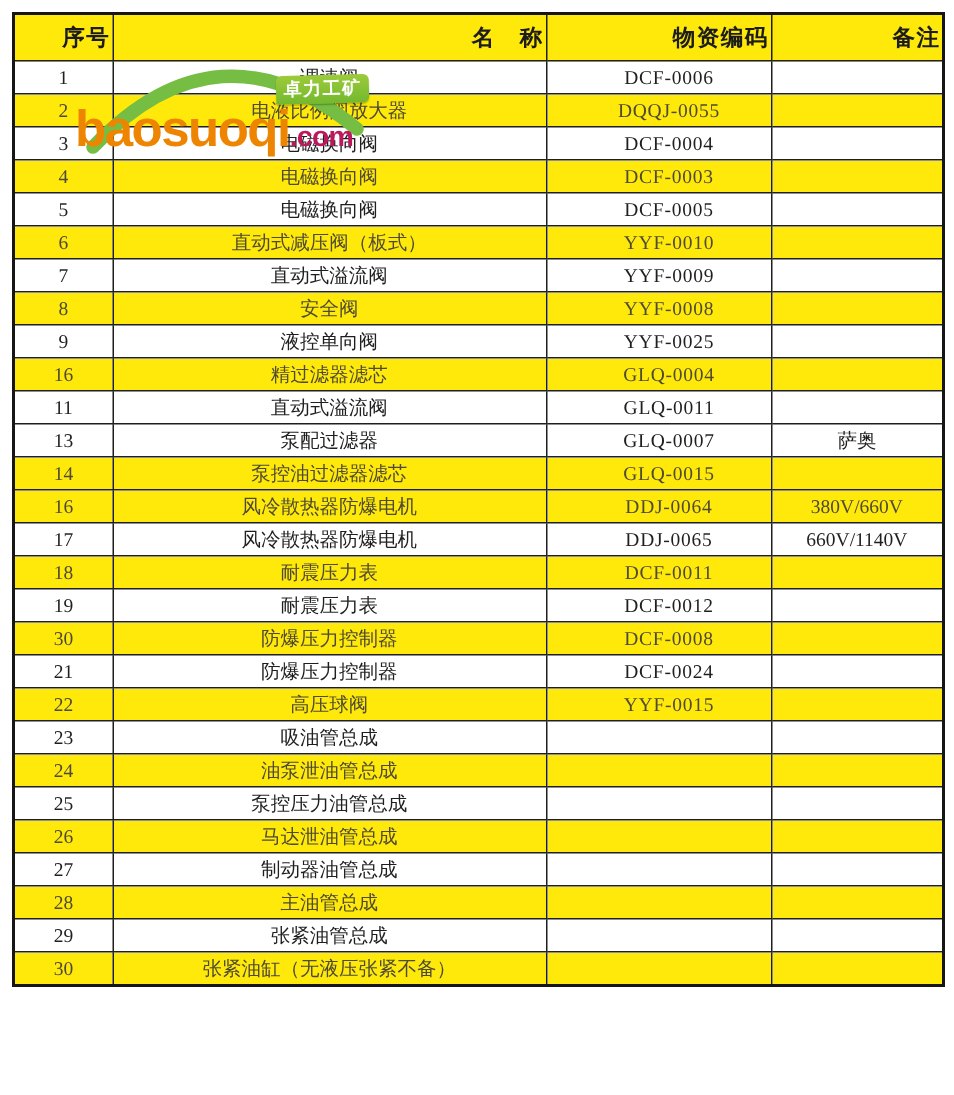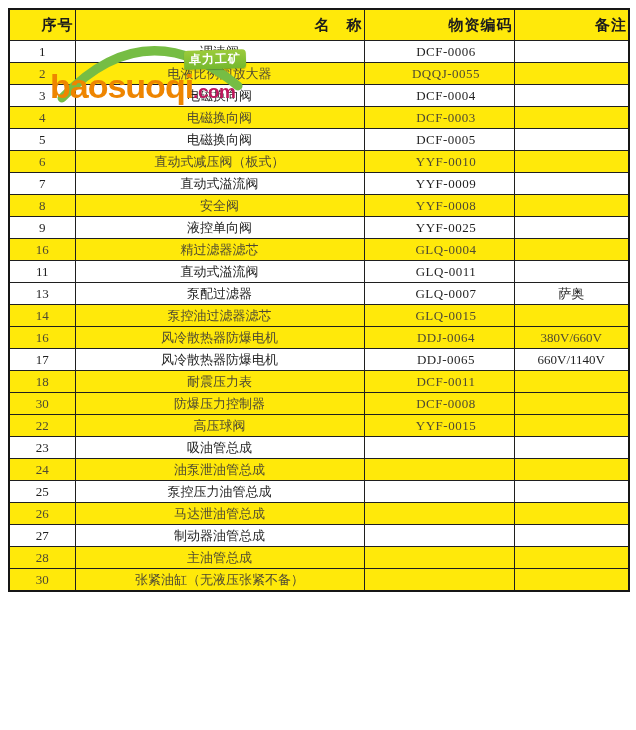--- a/index.html
+++ b/index.html
@@ -201,26 +201,38 @@
           <td class="cell-name">风冷散热器防爆电机</td>
           <td class="cell-code">DDJ-0065</td>
           <td class="cell-remark">660V/1140V</td>
         </tr>
         <tr class="yellow">
           <td class="cell-index">18</td>
           <td class="cell-name">耐震压力表</td>
           <td class="cell-code">DCF-0011</td>
           <td class="cell-remark"></td>
         </tr>
+        <tr class="white">
+          <td class="cell-index">19</td>
+          <td class="cell-name">耐震压力表</td>
+          <td class="cell-code">DCF-0012</td>
+          <td class="cell-remark"></td>
+        </tr>
         <tr class="yellow">
           <td class="cell-index">30</td>
           <td class="cell-name">防爆压力控制器</td>
           <td class="cell-code">DCF-0008</td>
           <td class="cell-remark"></td>
         </tr>
+        <tr class="white">
+          <td class="cell-index">21</td>
+          <td class="cell-name">防爆压力控制器</td>
+          <td class="cell-code">DCF-0024</td>
+          <td class="cell-remark"></td>
+        </tr>
         <tr class="yellow">
           <td class="cell-index">22</td>
           <td class="cell-name">高压球阀</td>
           <td class="cell-code">YYF-0015</td>
           <td class="cell-remark"></td>
         </tr>
         <tr class="white">
           <td class="cell-index">23</td>
           <td class="cell-name">吸油管总成</td>
           <td class="cell-code"></td>
@@ -246,20 +258,26 @@
         </tr>
         <tr class="white">
           <td class="cell-index">27</td>
           <td class="cell-name">制动器油管总成</td>
           <td class="cell-code"></td>
           <td class="cell-remark"></td>
         </tr>
         <tr class="yellow">
           <td class="cell-index">28</td>
           <td class="cell-name">主油管总成</td>
+          <td class="cell-code"></td>
+          <td class="cell-remark"></td>
+        </tr>
+        <tr class="white">
+          <td class="cell-index">29</td>
+          <td class="cell-name">张紧油管总成</td>
           <td class="cell-code"></td>
           <td class="cell-remark"></td>
         </tr>
         <tr class="yellow">
           <td class="cell-index">30</td>
           <td class="cell-name">张紧油缸（无液压张紧不备）</td>
           <td class="cell-code"></td>
           <td class="cell-remark"></td>
         </tr>
       </tbody>

